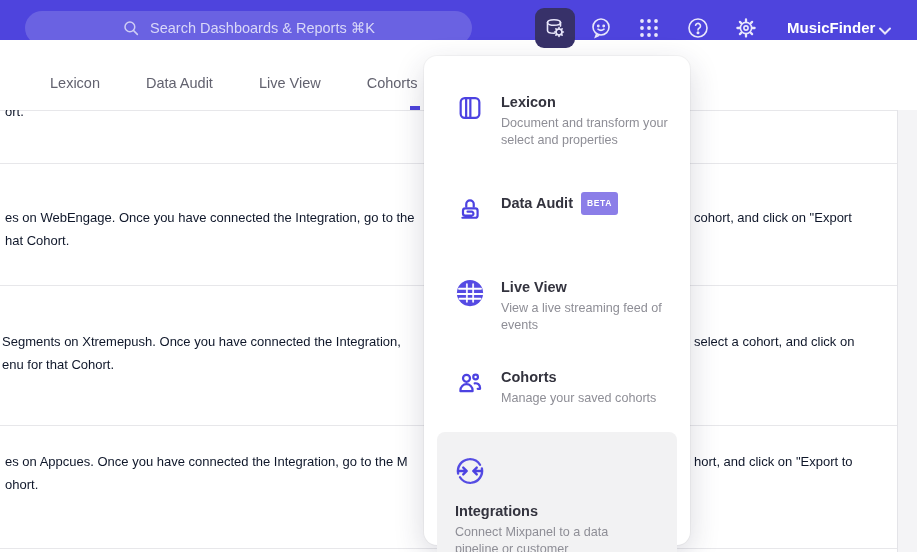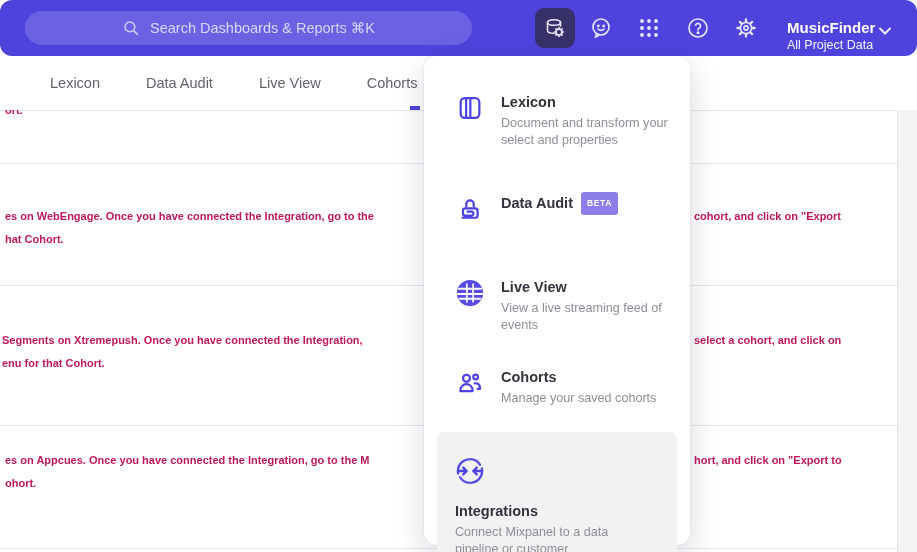--- a/index.html
+++ b/index.html
@@ -1,21 +1,21 @@
 <!DOCTYPE html>
 <html><head>
 <meta charset="utf-8">
 <style>
   * { margin:0; padding:0; box-sizing:border-box; }
   html,body { width:917px; height:552px; }
   body { font-family:"Liberation Sans", sans-serif; background:#fff; }
   #app { position:relative; width:917px; height:552px; overflow:hidden; background:#fff; }
 
   
-  .header { position:absolute; left:0; top:0; width:917px; height:56px; background:#4e44dd; z-index:3;border-radius:12px; }
+  .header { position:absolute; left:0; top:0; width:917px; height:40px; background:#4e44dd; z-index:3; }
   .search-bar { position:absolute; left:25px; top:11px; width:447px; height:34px;
     background:rgba(255,255,255,0.16); border-radius:17px; display:flex; align-items:center;
     justify-content:center; gap:10px; cursor:text; }
   .search-bar span { color:#d9d8f8; font-size:14.5px; }
   .hdr-btn { position:absolute; top:8px; width:40px; height:40px; border-radius:9px;
     display:flex; align-items:center; justify-content:center; cursor:pointer; }
   .hdr-btn.active { background:#373169; }
   .hdr-icon { position:absolute; top:16px; width:24px; height:24px; display:flex;
     align-items:center; justify-content:center; cursor:pointer; }
   .project { position:absolute; left:787px; top:11px; cursor:pointer; }
@@ -25,21 +25,21 @@
 
   
   .tabbar { position:absolute; left:0; top:56px; width:917px; height:54px; background:#fff;
     display:flex; align-items:center; padding-left:50px; gap:46px; z-index:1; }
   .tab { color:#62626f; font-size:14.5px; cursor:pointer; white-space:nowrap; }
   .tab-underline-fragment { position:absolute; left:410px; top:106px; width:10px; height:4px;
     background:#4e44dd; z-index:1; }
 
   
   .divider { position:absolute; left:0; height:1px; width:897px; background:#e7e7ea; z-index:0; }
-  .frag { position:absolute; color:#be185d; font-size:11px; white-space:nowrap; z-index:0;font-weight:bold; }
+  .frag { position:absolute; color:#0f172a; font-size:13px; white-space:nowrap; z-index:0; }
   .scroll-strip { position:absolute; left:897px; top:110px; width:20px; height:442px;
     background:#f4f4f6; border-left:1px solid #e4e4e8; z-index:0; cursor:pointer; }
 
   
   .panel { position:absolute; left:424px; top:56px; width:266px; height:489px; background:#fff;
     border-radius:13px; box-shadow:0 10px 30px rgba(40,40,70,0.18), 0 0 0 1px rgba(0,0,0,0.03);
     z-index:5; }
   .menu-item { position:absolute; left:13px; width:240px; display:flex; gap:16px;
     padding:12px 14px 12px 18px; align-items:flex-start; cursor:pointer; border-radius:8px; }
   .menu-item.highlighted { background:#f2f2f3;flex-direction:column; }

